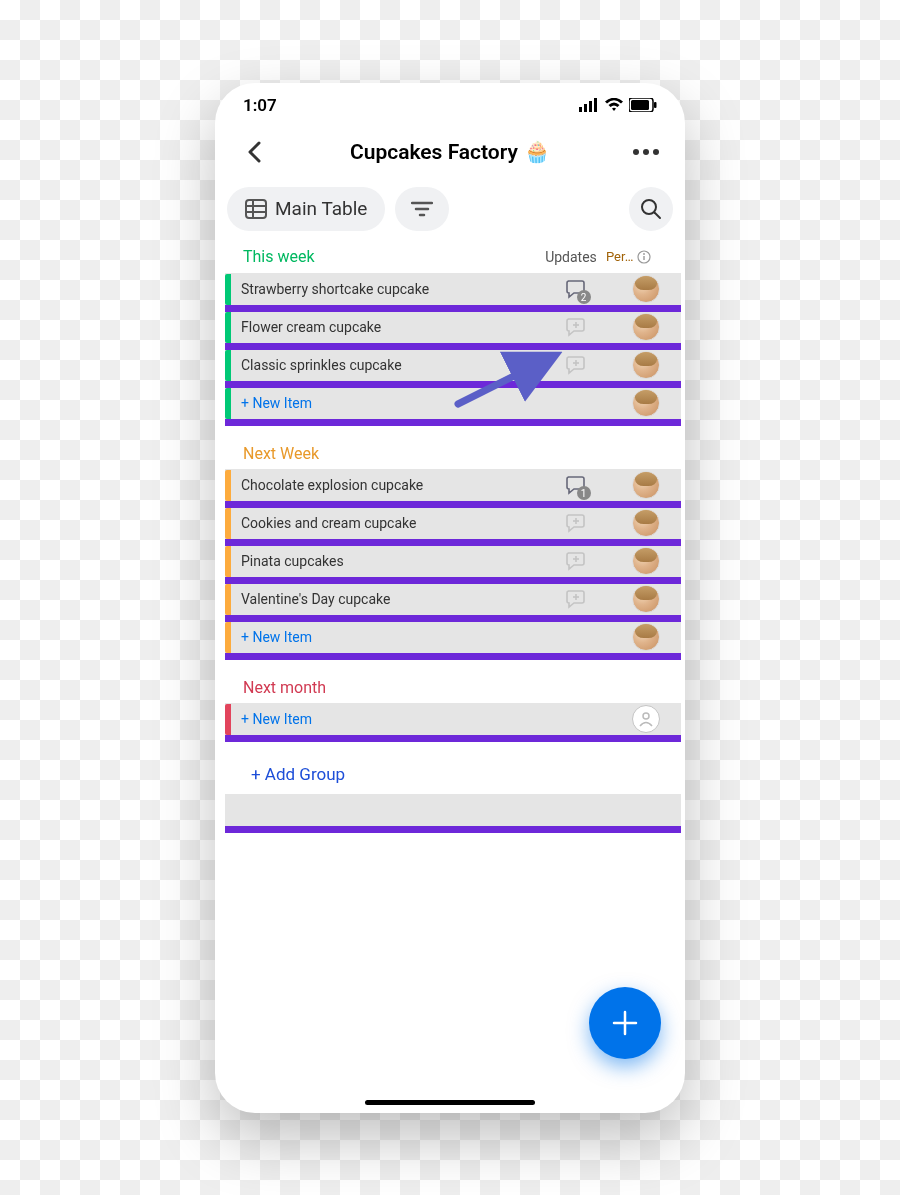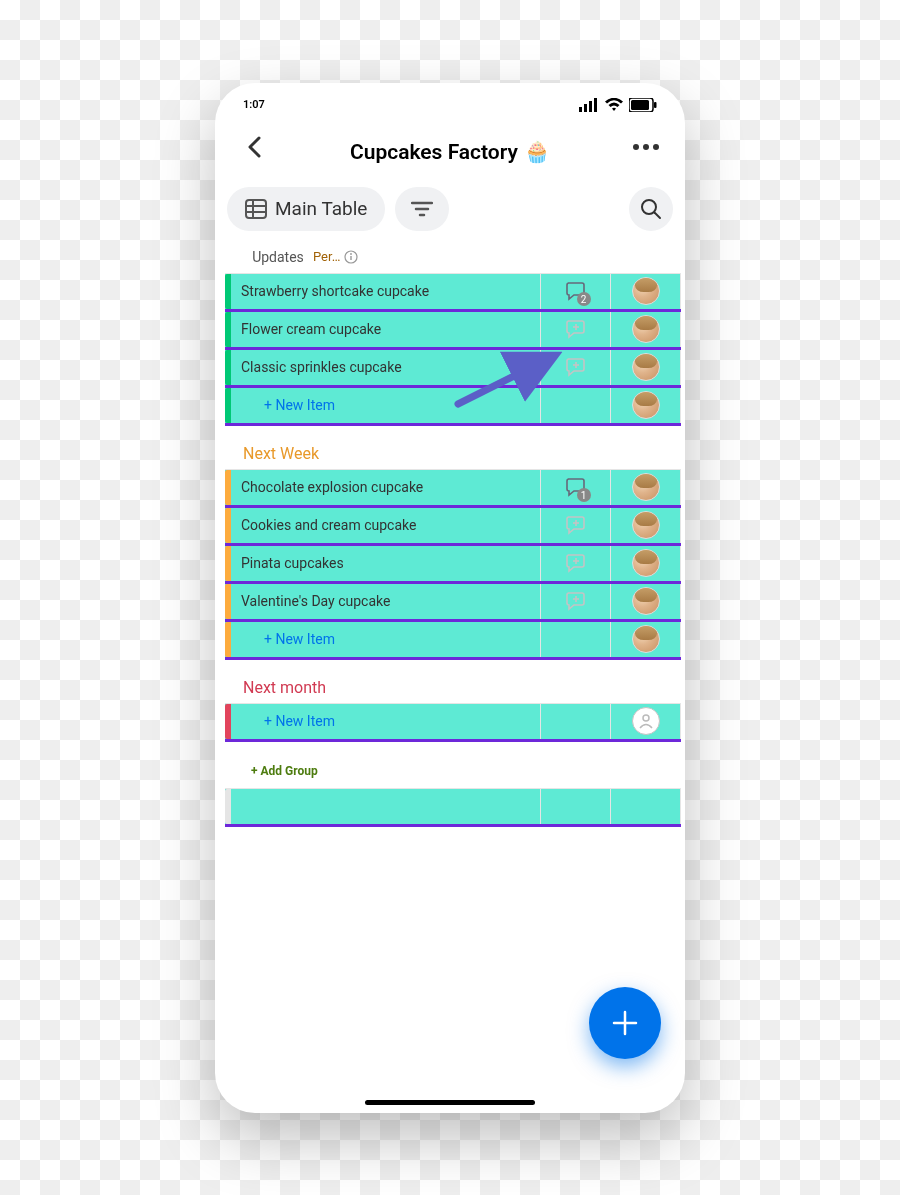--- a/index.html
+++ b/index.html
@@ -29,28 +29,29 @@
     display: flex;
     flex-direction: column;
   }
   
   .status-bar {
     height: 44px;
     display: flex;
     justify-content: space-between;
     align-items: center;
     padding: 0 28px;
-    font-size: 11px;
+    font-size: 17px;
     font-weight: 600;
   }
   .status-right { display: flex; gap: 6px; align-items: center; }
   
   .header {
     height: 50px;
     display: flex;
+    align-items: center;
     justify-content: space-between;
     padding: 0 19px;
   }
   .header-title {
     font-size: 21px;
     font-weight: 600;
     display: flex;
     align-items: center;
     gap: 6px;
   }
@@ -112,40 +113,40 @@
     padding: 6px 0 6px 18px;
     font-size: 16px;
     font-weight: 400;
   }
   .rows {
     border-top: 1px solid #e5e5e5;
   }
   .row {
     display: flex;
     align-items: stretch;
-    border-bottom: 3px solid #6d28d9;
+    border-bottom: 7px solid #6d28d9;
     height: 38px;
-    background: #5eead4;
+    background: #e5e5e5;
   }
   .row .stripe {
     width: 6px;
     flex-shrink: 0;
     border-top-left-radius: 2px;
     border-bottom-left-radius: 2px;
   }
   .row .cell-name {
     flex: 1;
     padding-left: 10px;
     font-size: 14px;
     color: #333;
     display: flex;
     align-items: center;
     border-right: 1px solid #e5e5e5;
   }
-  .row .cell-name.new-item { color: #0073ea; cursor: pointer; margin-left: 23px; }
+  .row .cell-name.new-item { color: #0073ea; cursor: pointer; }
   .row .cell-updates {
     width: 70px;
     display: flex;
     align-items: center;
     justify-content: center;
     border-right: 1px solid #e5e5e5;
     cursor: pointer;
   }
   .row .cell-person {
     width: 70px;
@@ -171,23 +172,23 @@
     background: linear-gradient(#c9a26c,#a87b45);
     border-radius: 50% 50% 40% 40%;
   }
   .avatar.empty {
     background:#fff;
     border:1px solid #c4c4c4;
     display:flex;align-items:center;justify-content:center;
   }
   .avatar.empty::before{display:none;}
   .add-group {
-    color: #4d7c0f;
-    font-size: 12px;
-    font-weight: 700;
+    color: #1d4ed8;
+    font-size: 17px;
+    font-weight: 400;
     padding: 10px 0 10px 26px;
     cursor: pointer;
   }
   
   .fab {
     position: absolute;
     right: 24px;
     bottom: 54px;
     width: 72px;
     height: 72px;
@@ -303,20 +304,21 @@
           <circle cx="9" cy="9" r="7" fill="none" stroke="#333" stroke-width="2"></circle>
           <line x1="14.5" y1="14.5" x2="20" y2="20" stroke="#333" stroke-width="2" stroke-linecap="round"></line>
         </svg>
     </div>
   </div>
 
   <div class="scroll-area">
     <div id="groups-mount">
         <div class="group">
           <div class="col-header">
+      <span class="group-name" style="color:#00b860">This week</span>
       <span class="col-updates">Updates</span>
       <span class="col-person">Per…
         <svg width="14" height="14" viewBox="0 0 14 14">
                 <circle cx="7" cy="7" r="6" fill="none" stroke="#999" stroke-width="1.2"></circle>
                 <circle cx="7" cy="4" r="0.9" fill="#999"></circle>
                 <line x1="7" y1="6" x2="7" y2="10" stroke="#999" stroke-width="1.4"></line>
               </svg>
       </span>
     </div>
           <div class="rows">

